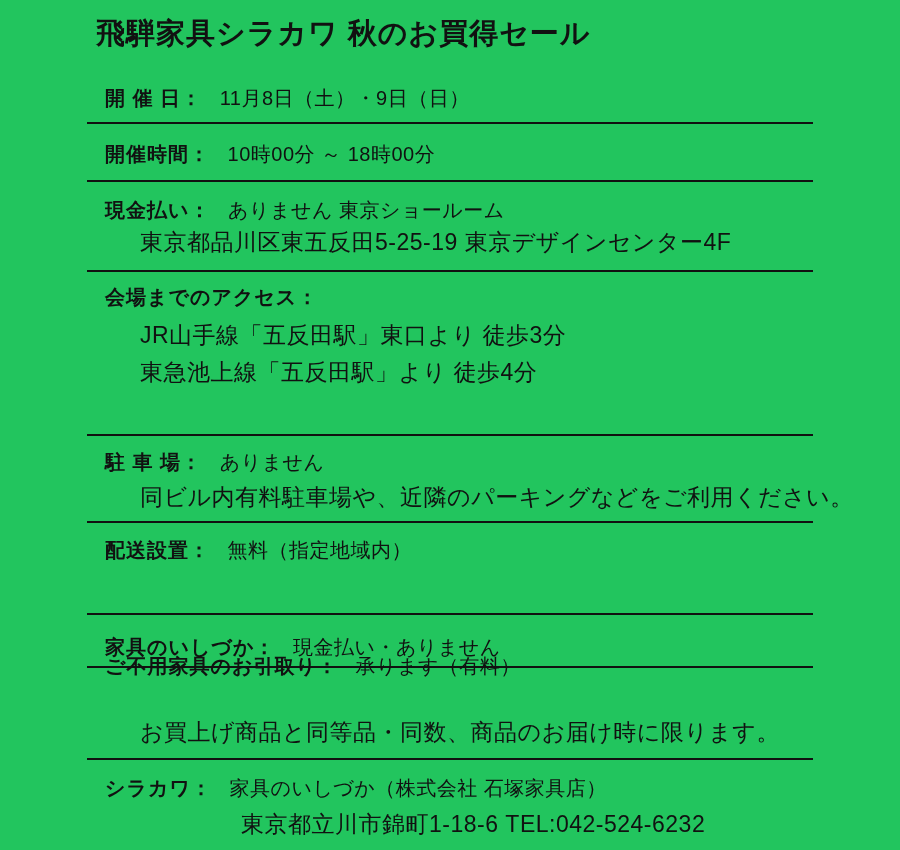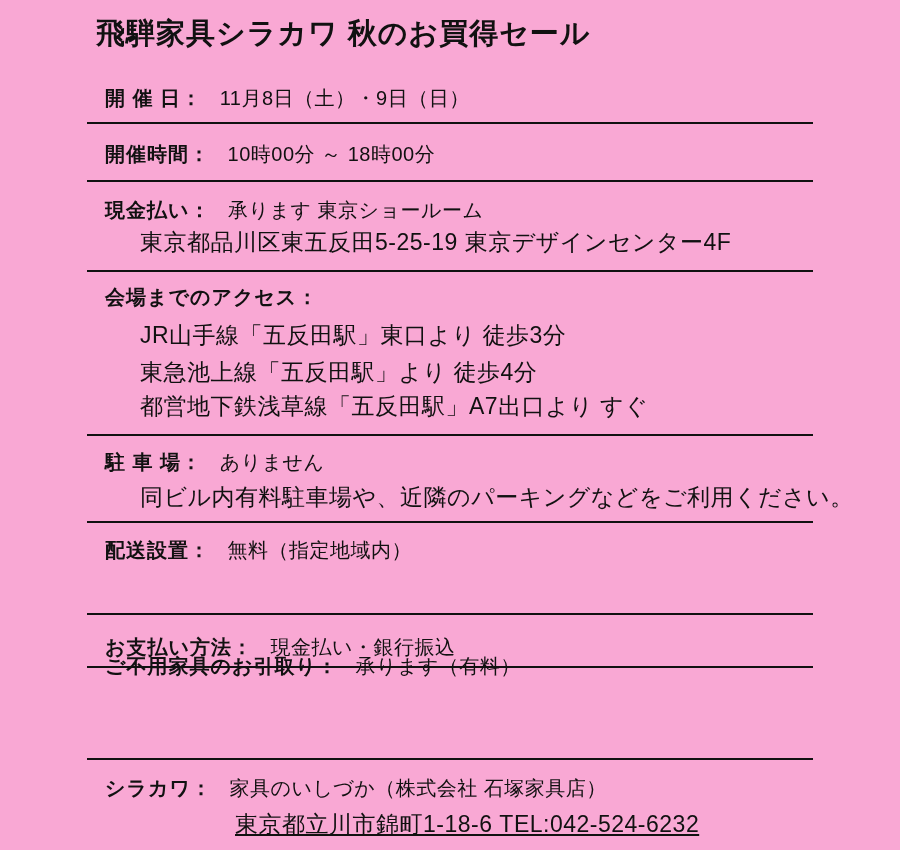--- a/index.html
+++ b/index.html
@@ -11,21 +11,21 @@
     width: 900px;
     height: 850px;
     position: relative;
     overflow: hidden;
     font-family: "Liberation Sans", "DejaVu Sans", sans-serif;
     color: #111111;
   }
   .doc {
     position: absolute;
     inset: 0;
-    background: #f9a8d4;
+    background: #22c55e;
     padding-left: 32px;
   }
   .title {
     position: absolute;
     left: 96px;
     top: 14px;
     font-size: 29px;
     font-weight: 700;
     letter-spacing: 1px;
     white-space: nowrap;
@@ -47,22 +47,21 @@
   }
   .sub {
     position: absolute;
     left: 140px;
     font-size: 23px;
     line-height: 28px;
     letter-spacing: 0.5px;
     white-space: nowrap;
   }
   .sub.deep {
-    left: 235px;
-    text-decoration: underline;
+    left: 241px;
   }
   .rule {
     position: absolute;
     left: 87px;
     width: 726px;
     height: 2px;
     background: #111111;
   }
 </style>
 </head>
@@ -79,56 +78,56 @@
   <div class="rule" style="top:122px"></div>
 
   <div class="row" style="top:140px">
     <span class="lbl">開催時間：</span>
     <span class="val">10時00分 ～ 18時00分</span>
   </div>
   <div class="rule" style="top:180px"></div>
 
   <div class="row" style="top:196px">
     <span class="lbl">現金払い：</span>
-    <span class="val">承ります 東京ショールーム</span>
+    <span class="val">ありません 東京ショールーム</span>
   </div>
   <div class="sub" style="top:228px">東京都品川区東五反田5-25-19 東京デザインセンター4F</div>
   <div class="rule" style="top:270px"></div>
 
   <div class="row" style="top:283px">
     <span class="lbl">会場までのアクセス：</span>
   </div>
   <div class="sub" style="top:321px">JR山手線「五反田駅」東口より 徒歩3分</div>
   <div class="sub" style="top:358px">東急池上線「五反田駅」より 徒歩4分</div>
-  <div class="sub" style="top:392px">都営地下鉄浅草線「五反田駅」A7出口より すぐ</div>
   <div class="rule" style="top:434px"></div>
 
   <div class="row" style="top:448px">
     <span class="lbl">駐 車 場：</span>
     <span class="val">ありません</span>
   </div>
   <div class="sub" style="top:483px">同ビル内有料駐車場や、近隣のパーキングなどをご利用ください。</div>
   <div class="rule" style="top:521px"></div>
 
   <div class="row" style="top:536px">
     <span class="lbl">配送設置：</span>
     <span class="val">無料（指定地域内）</span>
   </div>
   <div class="rule" style="top:613px"></div>
 
   <div class="row" style="top:633px">
-    <span class="lbl">お支払い方法：</span>
-    <span class="val">現金払い・銀行振込</span>
+    <span class="lbl">家具のいしづか：</span>
+    <span class="val">現金払い・ありません</span>
   </div>
   <div class="rule" style="top:666px"></div>
 
   <div class="row" style="top:652px">
     <span class="lbl">ご不用家具のお引取り：</span>
     <span class="val">承ります（有料）</span>
   </div>
+  <div class="sub" style="top:718px">お買上げ商品と同等品・同数、商品のお届け時に限ります。</div>
   <div class="rule" style="top:758px"></div>
 
   <div class="row" style="top:774px">
     <span class="lbl">シラカワ：</span>
     <span class="val">家具のいしづか（株式会社 石塚家具店）</span>
   </div>
   <div class="sub deep" style="top:810px">東京都立川市錦町1-18-6 TEL:042-524-6232</div>
 
 </div>
 

